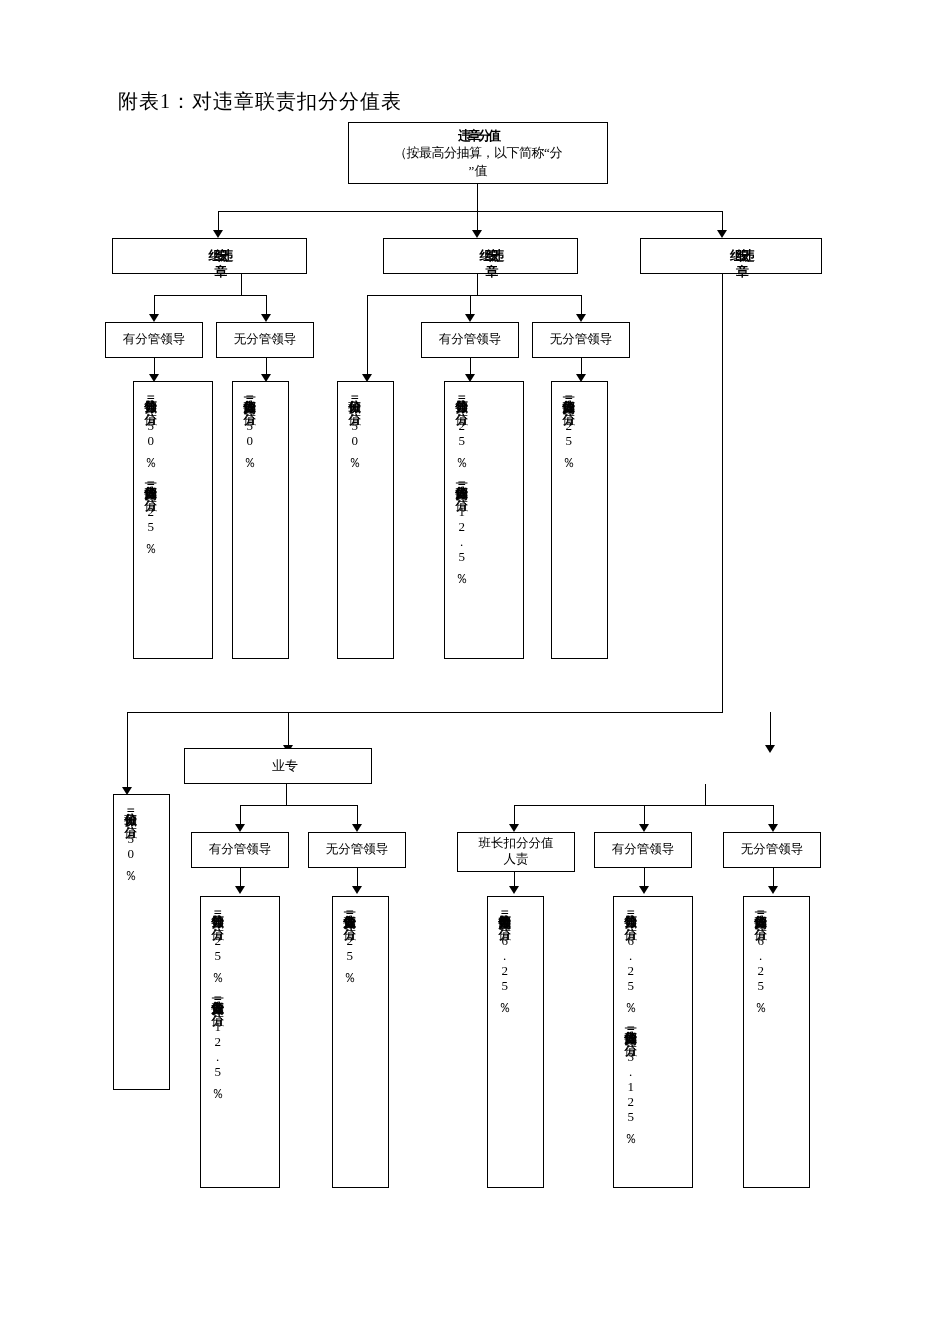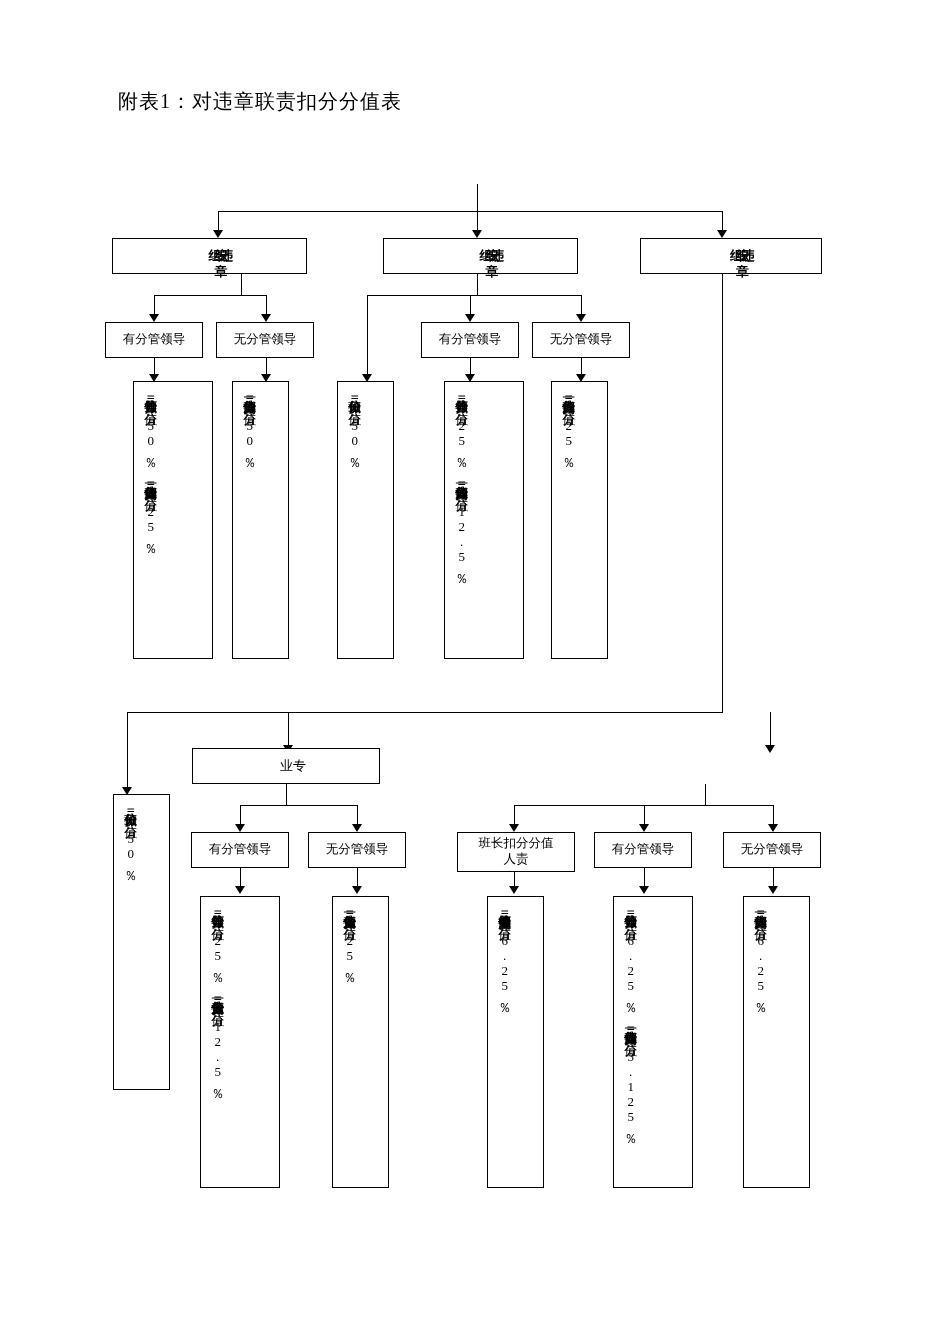--- a/index.html
+++ b/index.html
@@ -41,20 +41,25 @@
          border-left:5px solid transparent;border-right:5px solid transparent;
          border-top:8px solid #000;}
 </style>
 </head>
 <body>
 
 <div id="stage">
 
   <div class="title">附表1：对违章联责扣分分值表</div>
 
+  <div class="box rootbox" style="left:348px;top:122px;width:260px;height:62px;">
+    <div class="l1">违章分值</div>
+    <div class="l2">（按最高分抽算，以下简称“分</div>
+    <div class="l3">”值</div>
+  </div>
 
   <div class="line vline" style="left:477px;top:184px;height:28px;"></div>
 
   <div class="line hline" style="left:218px;top:211px;width:504px;"></div>
 
   <div class="line vline" style="left:218px;top:211px;height:22px;"></div>
   <div class="arrow" style="left:213px;top:230px;"></div>
   <div class="line vline" style="left:477px;top:211px;height:22px;"></div>
   <div class="arrow" style="left:472px;top:230px;"></div>
   <div class="line vline" style="left:722px;top:211px;height:22px;"></div>
@@ -146,21 +151,21 @@
 
   <div class="line vline" style="left:127px;top:712px;height:78px;"></div>
   <div class="arrow" style="left:122px;top:787px;"></div>
 
   <div class="line vline" style="left:288px;top:712px;height:36px;"></div>
   <div class="arrow" style="left:283px;top:745px;"></div>
 
   <div class="line vline" style="left:770px;top:712px;height:36px;"></div>
   <div class="arrow" style="left:765px;top:745px;"></div>
 
-  <div class="box htext" style="left:192px;top:748px;width:188px;height:36px;padding-left:14px;">
+  <div class="box htext" style="left:184px;top:748px;width:188px;height:36px;padding-left:14px;">
       <span>业专</span>
     </div>
 
 
   <div class="box" style="left:113px;top:794px;width:57px;height:296px;">
     <div class="vtext">班长扣分分值＝分值×50％</div>
   </div>
 
   <div class="line vline" style="left:286px;top:784px;height:22px;"></div>
   <div class="line hline" style="left:240px;top:805px;width:118px;"></div>

